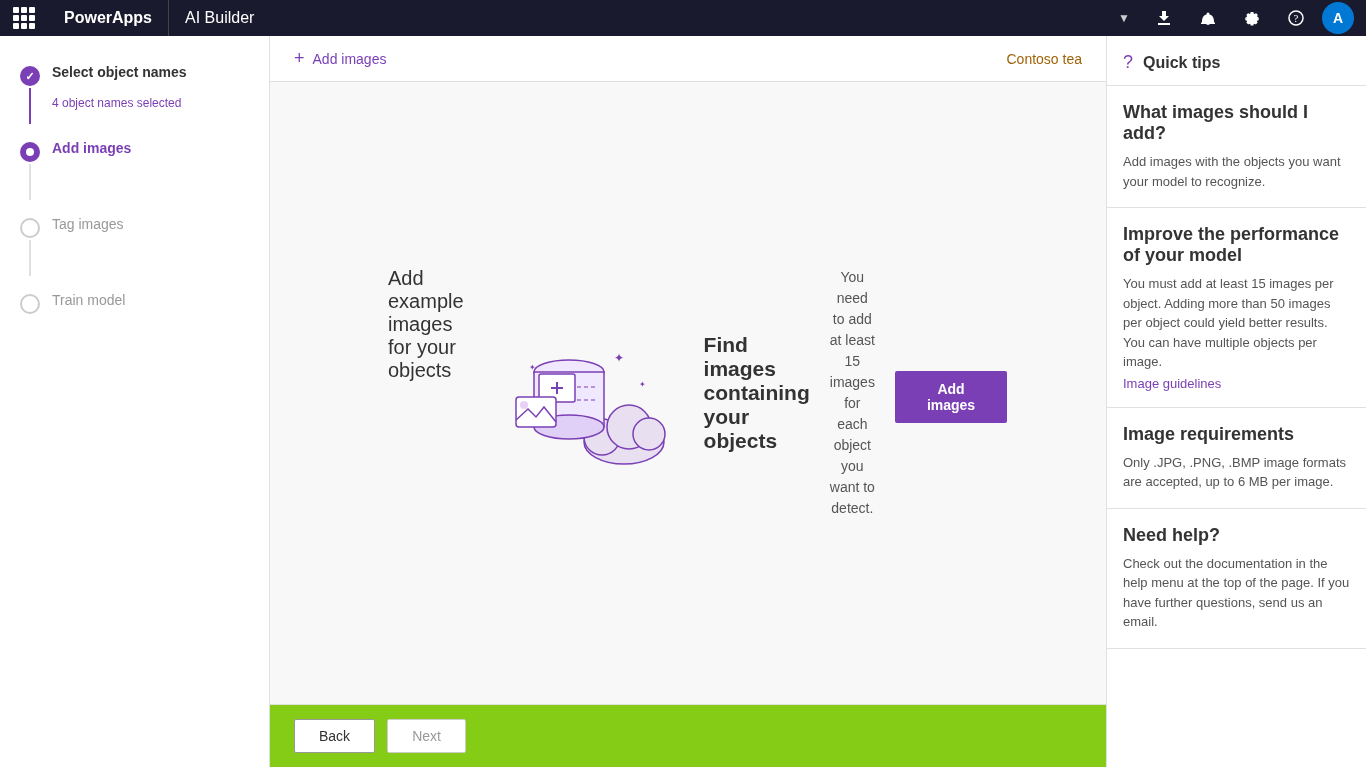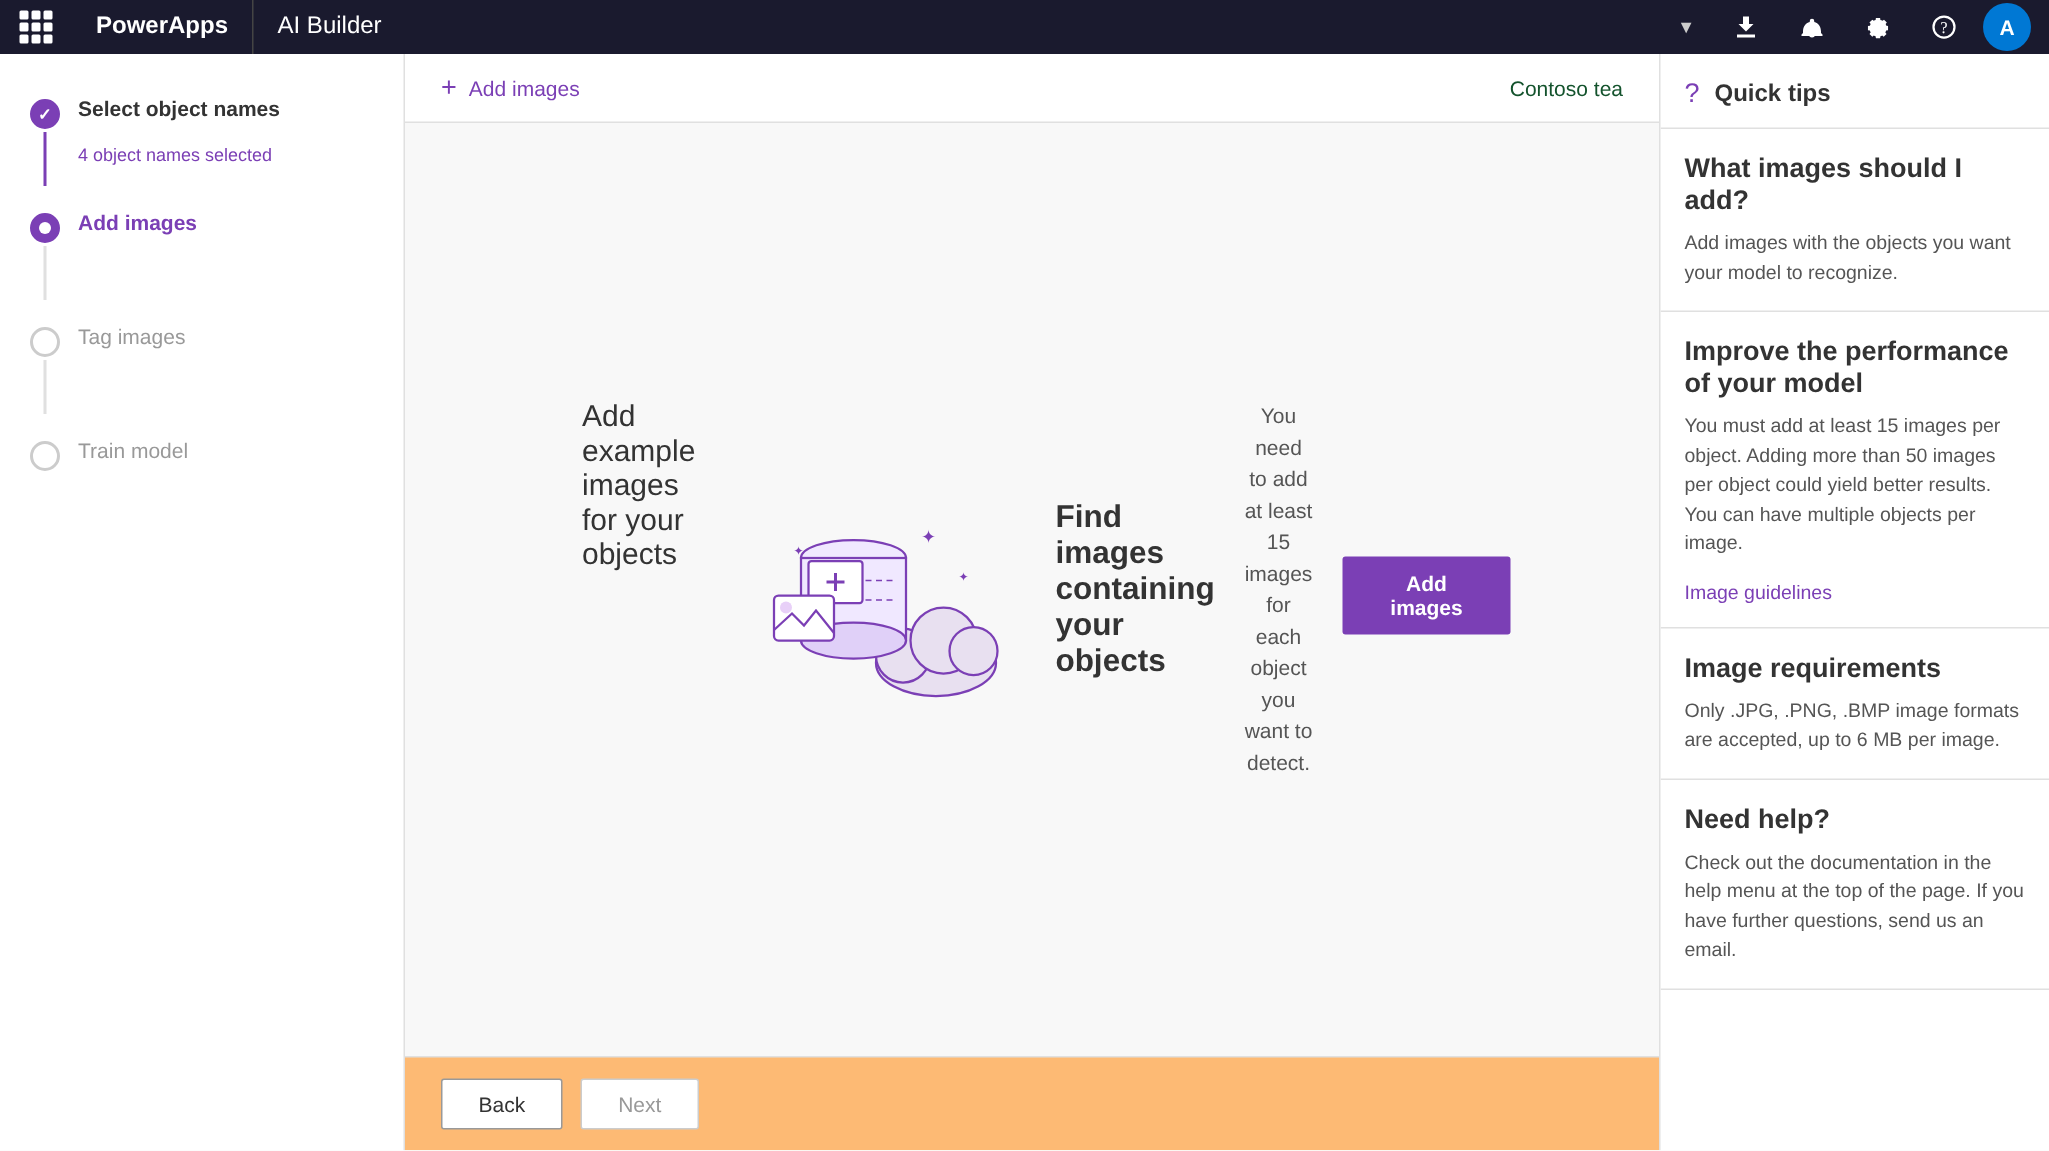--- a/index.html
+++ b/index.html
@@ -194,21 +194,21 @@
       color: #7b3fb5;
       cursor: pointer;
       font-size: 14px;
     }
     .plus-icon {
       font-size: 18px;
       color: #7b3fb5;
     }
     .contoso-label {
       font-size: 14px;
-      color: #14532d;
+      color: #a16207;
       text-align: right;
     }
     .content-body {
       flex: 1;
       display: flex;
       align-items: center;
       justify-content: center;
       flex-direction: column;
       padding: 40px;
     }
@@ -248,21 +248,21 @@
       padding: 10px 32px;
       font-size: 14px;
       font-weight: 600;
       cursor: pointer;
       border-radius: 2px;
       margin-top: 8px;
     }
 
     
     .content-footer {
-      background: #fdba74;
+      background: #84cc16;
       border-top: 1px solid #e0e0e0;
       padding: 14px 24px;
       display: flex;
       align-items: center;
       gap: 12px;
       flex-shrink: 0;
     }
     .btn-back {
       background: #fff;
       color: #333;
@@ -321,21 +321,21 @@
     .tip-card-text {
       font-size: 13px;
       color: #555;
       line-height: 1.5;
     }
     .tip-link {
       color: #7b3fb5;
       cursor: pointer;
       font-size: 13px;
       display: inline-block;
-      margin-top: 15px;
+      margin-top: 4px;
     }
 
     
     .illustration svg {
       width: 200px;
       height: 160px;
     }
   </style>
 </head>
 <body>

